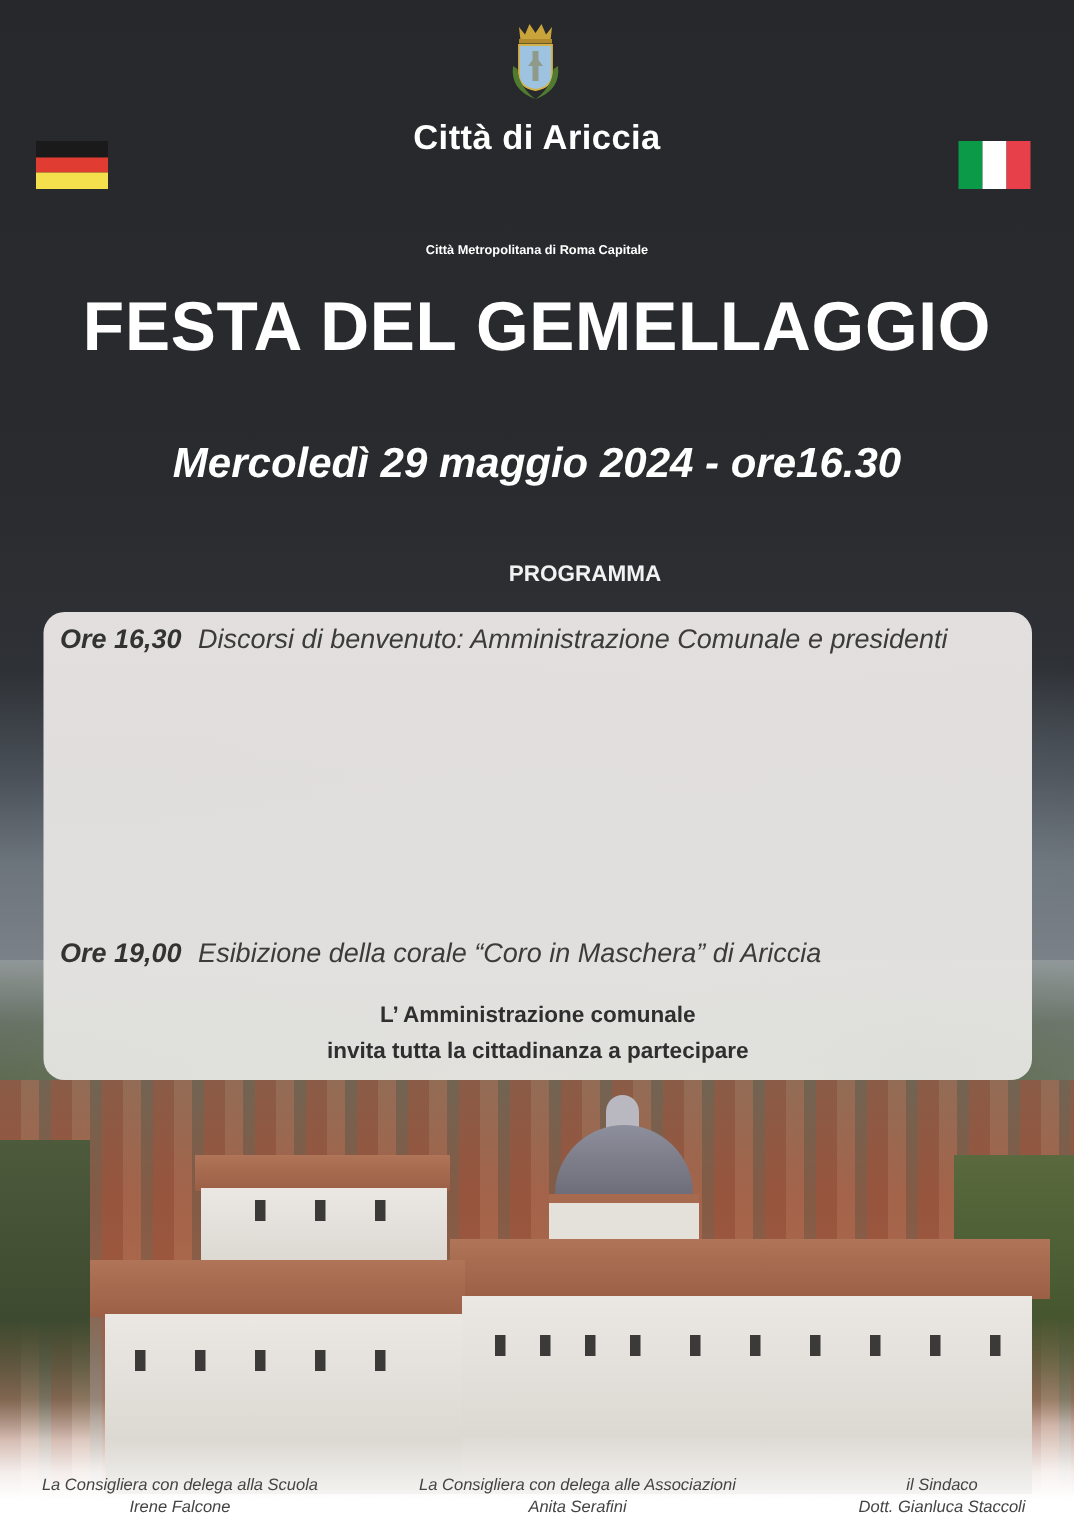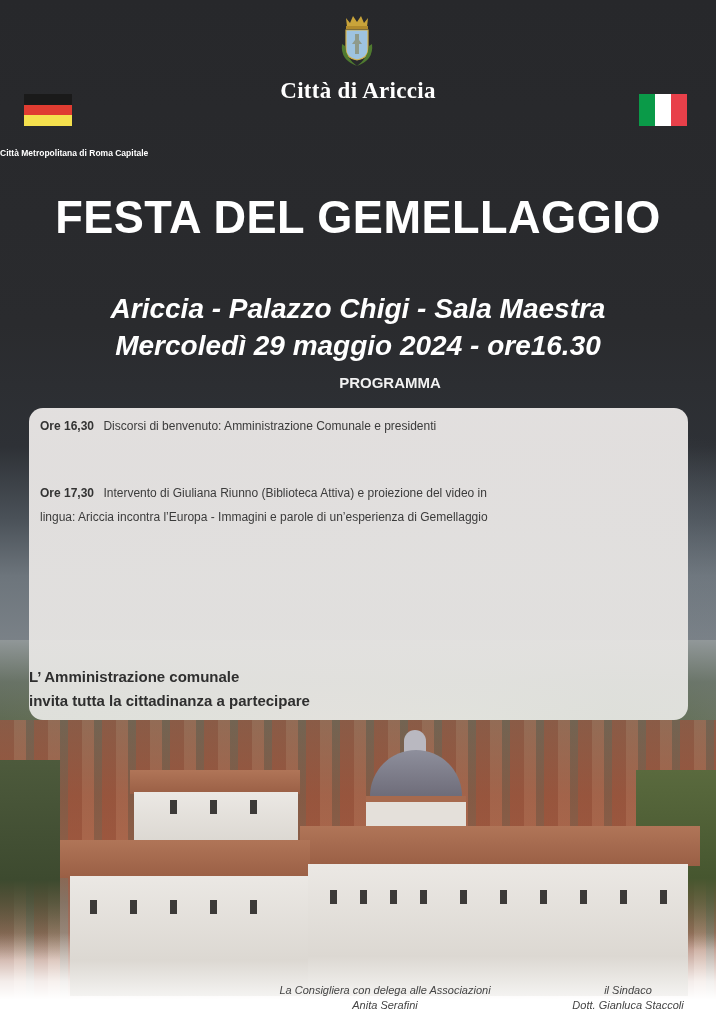--- a/index.html
+++ b/index.html
@@ -62,25 +62,25 @@
   .win {
     position: absolute; width: 7px; height: 14px; background: #3c3a38;
   }
 
   
   .coat {
     position: absolute; left: 336px; top: 14px; width: 42px; height: 60px;
   }
   .city-name {
     position: absolute; left: 0; width: 716px; top: 78px; text-align: center;
-    color: #fff; font-family: Liberation Serif, serif; font-weight: bold; font-size: 23px;
+    color: #fff; font-family: Liberation Sans, sans-serif; font-weight: bold; font-size: 23px;
     letter-spacing: 0.3px;
   }
   .city-sub {
-    position: absolute; left: 0; width: 716px; top: 100px; text-align: left;
+    position: absolute; left: 0; width: 716px; top: 113px; text-align: center;
     color: #fff; font-family: "Liberation Sans", sans-serif; font-weight: bold; font-size: 8.5px; margin-top: 48px;
   }
   .flag { position: absolute; width: 48px; height: 32px; }
   .flag-de { left: 24px; top: 94px; }
   .flag-it { left: 639px; top: 94px; }
   .flag span { display: block; }
 
   .intro {
     position: absolute; left: 0; width: 716px; top: 121px; text-align: center;
     color: #f2f2f2; font-family: "Liberation Sans", sans-serif; font-size: 18.5px; line-height: 26px;
@@ -105,26 +105,26 @@
   }
 
   
   .panel {
     position: absolute; left: 29px; top: 408px; width: 659px; height: 312px;
     border-radius: 14px;
     background: linear-gradient(180deg, rgba(232,229,228,0.97) 0%, rgba(230,228,226,0.95) 70%, rgba(236,236,233,0.9) 100%);
   }
   .prog-item {
     position: absolute; left: 11px; width: 620px;
-    color: #3b3b3b; font-family: "Liberation Sans", sans-serif; font-size: 12px;
+    color: #3b3b3b; font-family: "Liberation Sans", sans-serif; font-style: italic; font-size: 18px;
     line-height: 24px;
   }
   .prog-time { font-weight: bold; color: #333; margin-right: 6px; }
   .closing {
-    position: absolute; left: 0; width: 659px; top: 257px; text-align: left;
+    position: absolute; left: 0; width: 659px; top: 257px; text-align: center;
     color: #2f2f2f; font-family: "Liberation Sans", sans-serif; font-weight: bold; font-size: 15px;
     line-height: 24px;
   }
 
   
   .sig {
     position: absolute; top: 983px; text-align: center;
     color: #444; font-family: "Liberation Sans", sans-serif; font-style: italic; font-size: 11px;
     line-height: 15px;
   }
@@ -193,42 +193,44 @@
   <div class="flag flag-it" style="display:flex;">
     <span style="width:16px;height:32px;background:#0a9a48;"></span>
     <span style="width:16px;height:32px;background:#ffffff;"></span>
     <span style="width:16px;height:32px;background:#e8404a;"></span>
   </div>
 
 
   <div class="title">FESTA DEL GEMELLAGGIO</div>
 
   <div class="venue">
-    <div>Ariccia - Palazzo Chigi - Sala Maestra</div>
     <div>Mercoledì 29 maggio  2024 - ore16.30</div>
   </div>
 
   <div class="programma-label">PROGRAMMA</div>
 
   <div class="panel">
     <div class="prog-item" style="top:6px;">
       <span class="prog-time">Ore 16,30</span>
       <span>Discorsi di benvenuto: Amministrazione Comunale e presidenti</span><br>
     </div>
-    <div class="prog-item" style="top:73px;">
-      <span class="prog-time">Ore 17,30</span>
-      <span>Intervento di Giuliana Riunno (Biblioteca Attiva) e proiezione  del video in</span><br>
-      <span>lingua: Ariccia incontra l’Europa  - Immagini e parole di un’esperienza di Gemellaggio</span>
+    <div class="prog-item" style="top:215px;">
+      <span class="prog-time">Ore  19,00</span>
+      <span>Esibizione della  corale  “Coro in Maschera” di Ariccia</span>
     </div>
     <div class="closing">
       <div>L’ Amministrazione comunale</div>
       <div>invita tutta la cittadinanza a partecipare</div>
     </div>
   </div>
 
+  <div class="sig sig-1">
+    <div>La Consigliera con delega alla Scuola</div>
+    <div>Irene Falcone</div>
+  </div>
   <div class="sig sig-2">
     <div>La  Consigliera con delega  alle Associazioni</div>
     <div>Anita Serafini</div>
   </div>
   <div class="sig sig-3">
     <div>il Sindaco</div>
     <div>Dott. Gianluca Staccoli</div>
   </div>
 </div>
 

